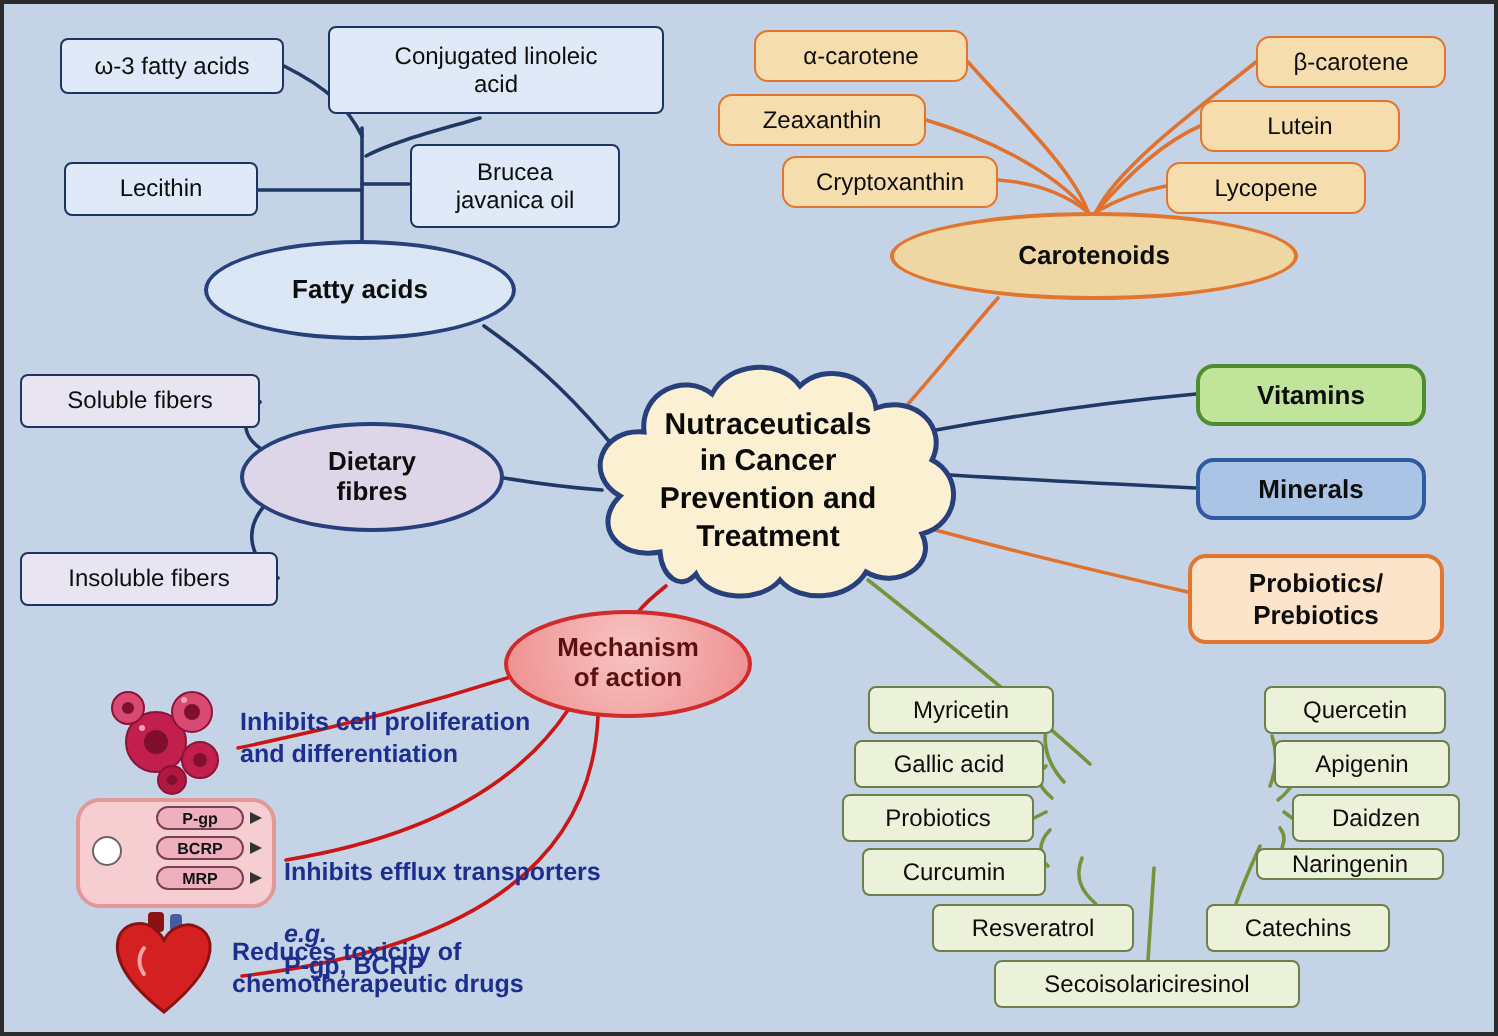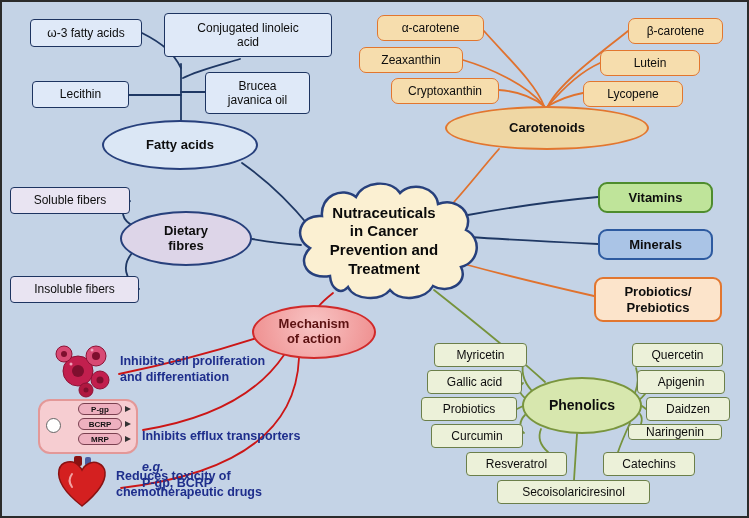--- a/index.html
+++ b/index.html
@@ -152,21 +152,20 @@
   <div class="box purple-box" style="left:8px;top:185px;width:120px;height:27px;">Soluble fibers</div>
   <div class="box purple-box" style="left:8px;top:274px;width:129px;height:27px;">Insoluble fibers</div>
   <div class="ellipse diet-ellipse" style="left:118px;top:209px;width:132px;height:55px;">Dietary
 fibres</div>
 
   <div class="box big-node vitamins-node" style="left:596px;top:180px;width:115px;height:31px;">Vitamins</div>
   <div class="box big-node minerals-node" style="left:596px;top:227px;width:115px;height:31px;">Minerals</div>
   <div class="box big-node probiotics-node" style="left:592px;top:275px;width:128px;height:45px;">Probiotics/
 Prebiotics</div>
 
-  <div class="ellipse pheno-ellipse" style="left:520px;top:375px;width:120px;height:57px;">Phenolics</div>
   <div class="box pheno-box" style="left:432px;top:341px;width:93px;height:24px;">Myricetin</div>
   <div class="box pheno-box" style="left:425px;top:368px;width:95px;height:24px;">Gallic acid</div>
   <div class="box pheno-box" style="left:419px;top:395px;width:96px;height:24px;">Probiotics</div>
   <div class="box pheno-box" style="left:464px;top:450px;width:101px;height:24px;">Resveratrol</div>
   <div class="box pheno-box" style="left:429px;top:422px;width:92px;height:24px;">Curcumin</div>
   <div class="box pheno-box" style="left:495px;top:478px;width:153px;height:24px;">Secoisolariciresinol</div>
   <div class="box pheno-box" style="left:630px;top:341px;width:91px;height:24px;">Quercetin</div>
   <div class="box pheno-box" style="left:635px;top:368px;width:88px;height:24px;">Apigenin</div>
   <div class="box pheno-box" style="left:644px;top:395px;width:84px;height:24px;">Daidzen</div>
   <div class="box pheno-box" style="left:626px;top:422px;width:94px;height:16px;">Naringenin</div>

